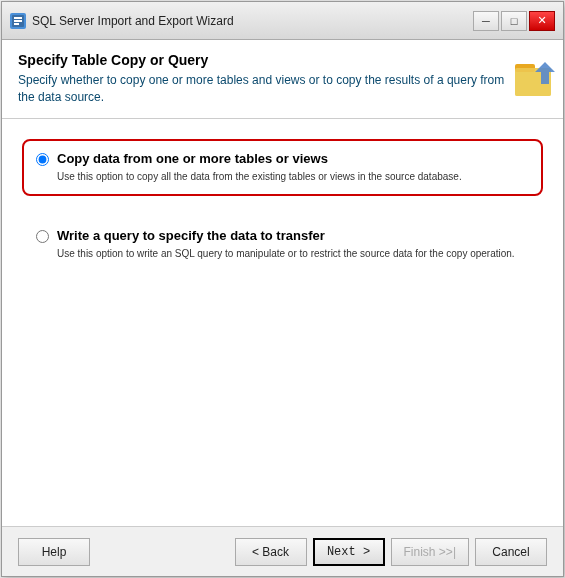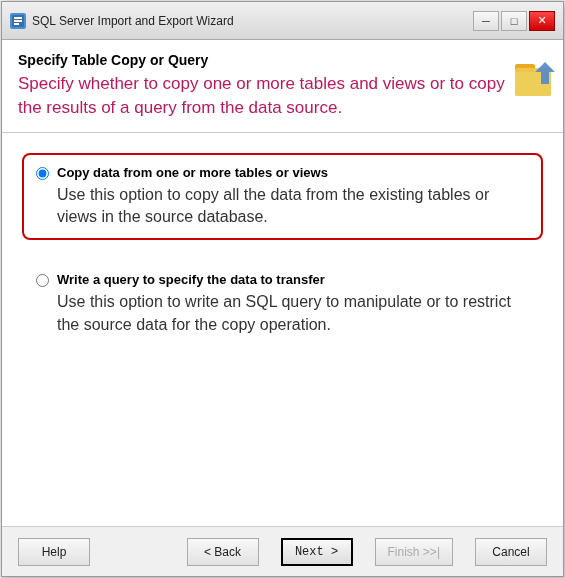--- a/index.html
+++ b/index.html
@@ -104,22 +104,22 @@
     }
 
     .header-title {
       font-size: 14px;
       font-weight: bold;
       color: #000;
       margin-bottom: 4px;
     }
 
     .header-subtitle {
-      font-size: 17px;
-      color: #be185d;
+      font-size: 12px;
+      color: #0c4a6e;
       line-height: 1.4;
     }
 
     .content-area {
       flex: 1;
       background: white;
       padding: 20px 20px;
       display: flex;
       flex-direction: column;
       gap: 20px;
@@ -150,21 +150,21 @@
     }
 
     .option-label {
       font-weight: bold;
       font-size: 13px;
       color: #000;
       margin-bottom: 4px;
     }
 
     .option-desc {
-      font-size: 16px;
+      font-size: 10px;
       color: #333;
       line-height: 1.4;
     }
 
     .footer {
       background: #f0f0f0;
       border-top: 1px solid #ccc;
       padding: 10px 16px;
       display: flex;
       align-items: center;
@@ -172,21 +172,21 @@
       flex-shrink: 0;
       height: 50px;
     }
 
     .footer-left {
       display: flex;
     }
 
     .footer-right {
       display: flex;
-      gap: 22px;
+      gap: 6px;
       align-items: center;
     }
 
     .btn {
       height: 28px;
       min-width: 72px;
       padding: 0 12px;
       background: linear-gradient(to bottom, #f8f8f8, #e2e2e2);
       border: 1px solid #aaa;
       font-size: 12px;

